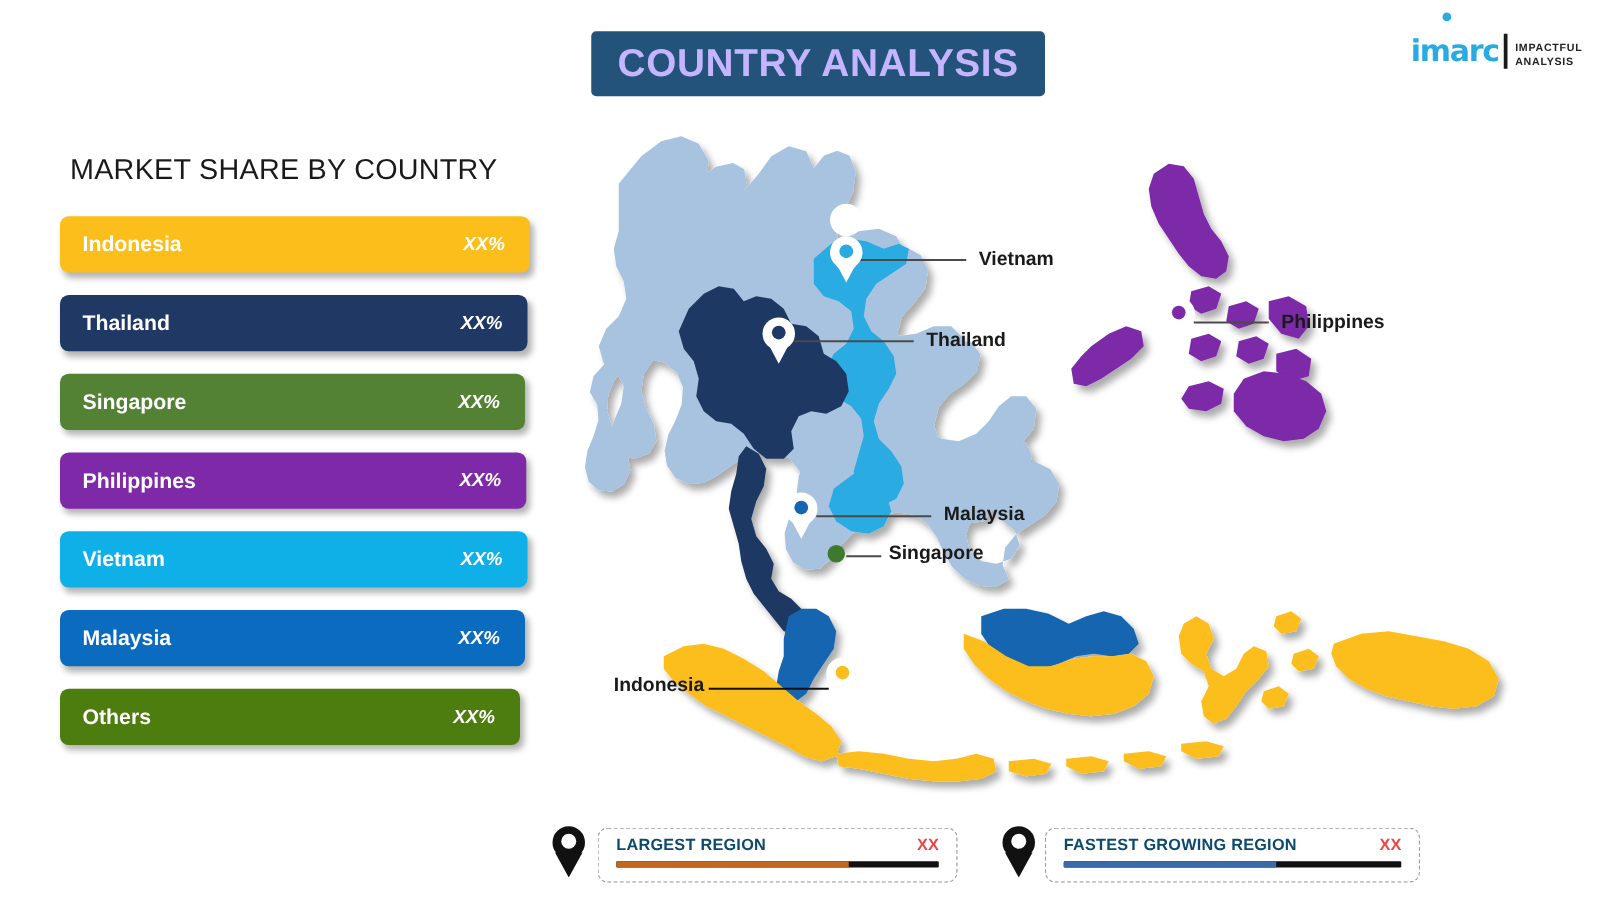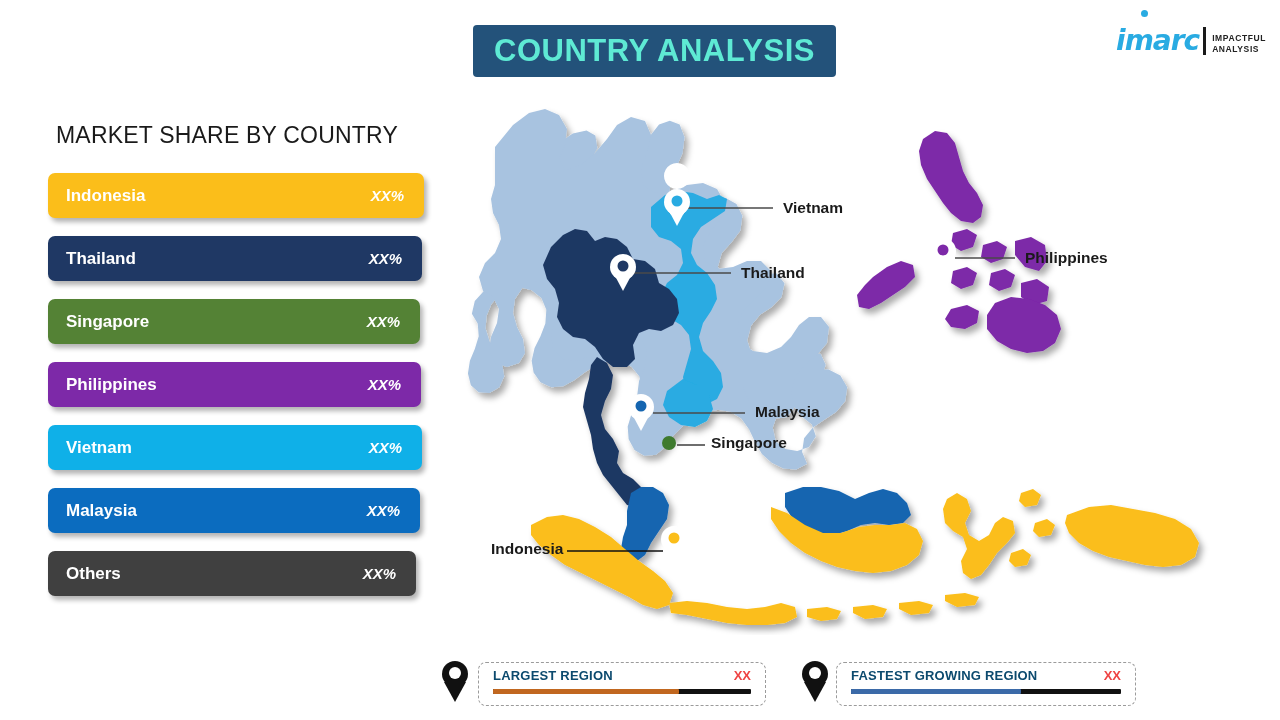--- a/index.html
+++ b/index.html
@@ -10,29 +10,29 @@
     position:relative;
   }
 
   
   #title-banner{
     position:absolute; left:473px; top:25px; width:363px; height:52px;
     background:#23527a; border-radius:4px;
     display:flex; align-items:center; justify-content:center;
   }
   #title-banner .txt{
-    color:#5eead4; font-size:31px; font-weight:bold; letter-spacing:.5px;
+    color:#c4b5fd; font-size:31px; font-weight:bold; letter-spacing:.5px;
     white-space:nowrap;
   }
 
   
   #logo{ position:absolute; right:14px; top:14px; display:flex; align-items:flex-end; height:44px;}
   #logo .word{
-    font-size:28px; font-weight:bold; color:#29ABE2; letter-spacing:-1px;
-    line-height:34px; font-family:"DejaVu Sans", sans-serif;font-style:italic;
+    font-size:24px; font-weight:bold; color:#29ABE2; letter-spacing:-1px;
+    line-height:34px; font-family:"DejaVu Sans", sans-serif;
   }
   #logo .divider{ width:3px; height:28px; background:#1a1a1a; margin:0 6px 3px 4px;}
   #logo .tagline{ display:flex; flex-direction:column; justify-content:center; margin-bottom:3px;}
   #logo .tagline span{ font-size:8.5px; font-weight:bold; color:#222; letter-spacing:.6px; line-height:11px;}
   #logo .dot{ position:absolute; left:25px; top:-4px; width:7px; height:7px; border-radius:50%; background:#29ABE2;}
 
   
   #left-heading{
     position:absolute; left:56px; top:122px;
     font-size:23px; font-weight:normal; color:#1a1a1a; letter-spacing:.2px;
@@ -106,21 +106,21 @@
     <span class="val">XX%</span>
   </div>
   <div class="share-row" style="background:#0FB0E8;width:374px;">
     <span class="name">Vietnam</span>
     <span class="val">XX%</span>
   </div>
   <div class="share-row" style="background:#0B6CBF;width:372px;">
     <span class="name">Malaysia</span>
     <span class="val">XX%</span>
   </div>
-  <div class="share-row" style="background:#404040;width:368px;">
+  <div class="share-row" style="background:#4d7c0f;width:368px;">
     <span class="name">Others</span>
     <span class="val">XX%</span>
   </div>
 </div>
 
 <div id="map-area">
   <svg id="map-svg" viewBox="0 0 800 540" xmlns="http://www.w3.org/2000/svg">
     <defs>
       <filter id="ds" x="-20%" y="-20%" width="150%" height="150%">
         <feDropShadow dx="4" dy="5" stdDeviation="3" flood-color="#000" flood-opacity="0.33"></feDropShadow>

